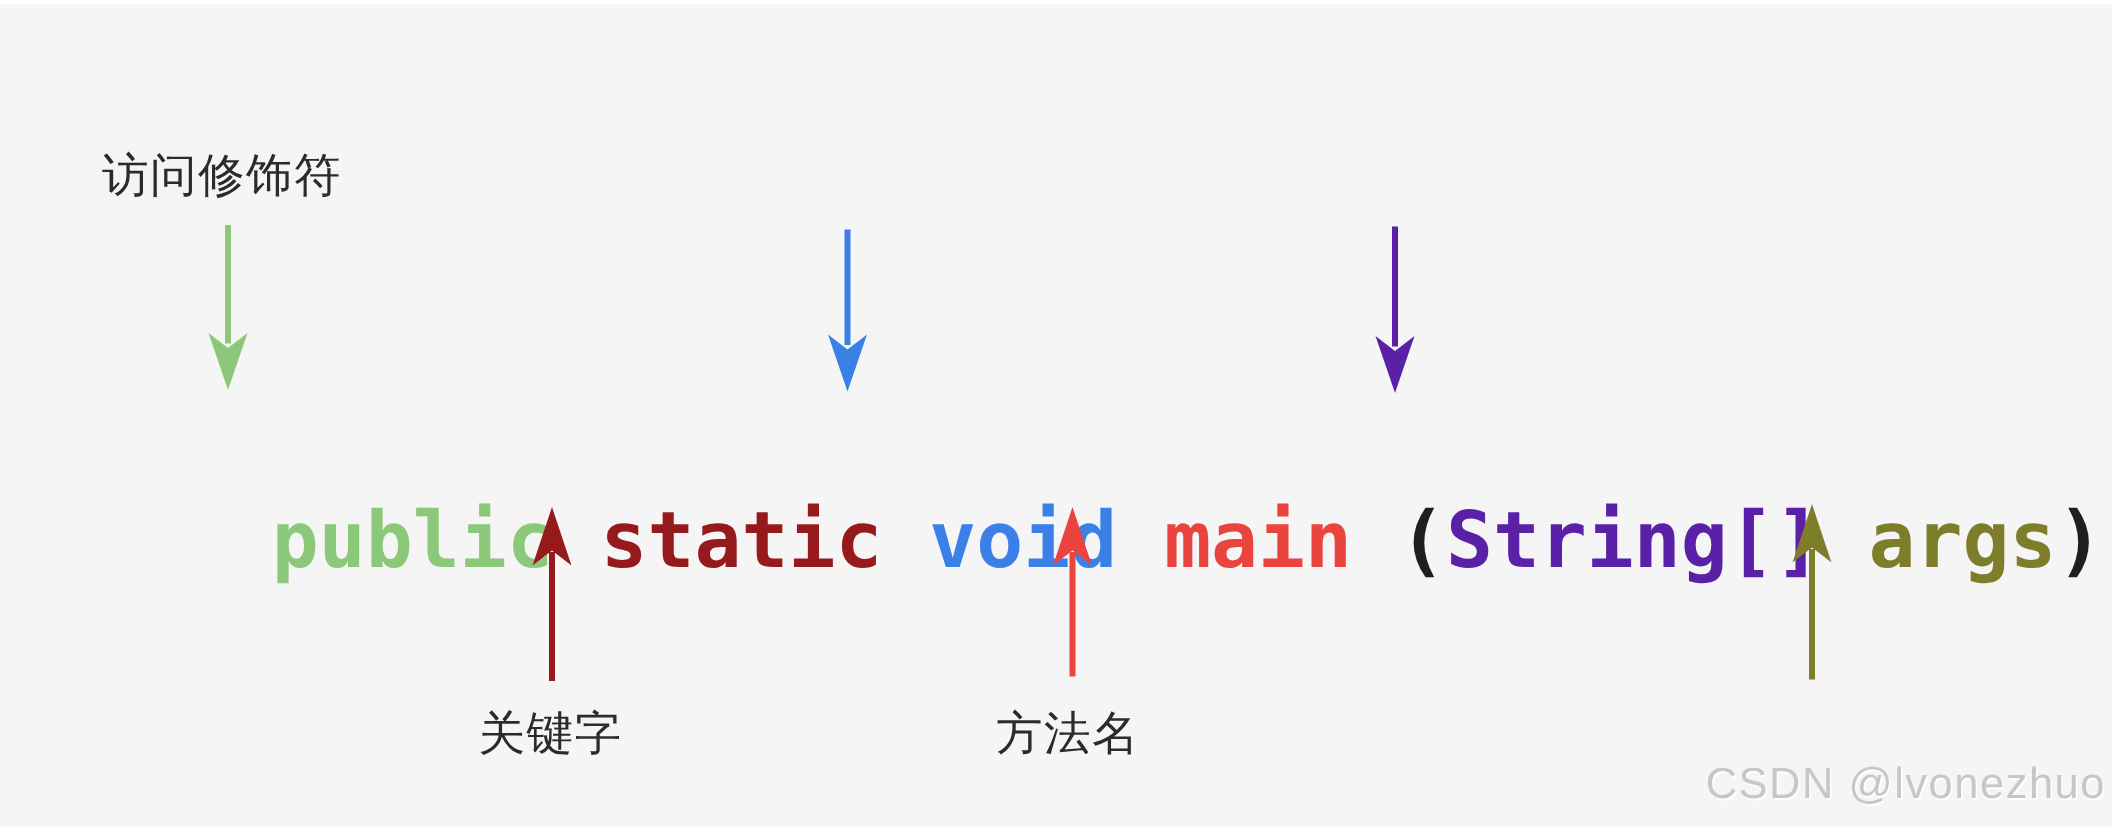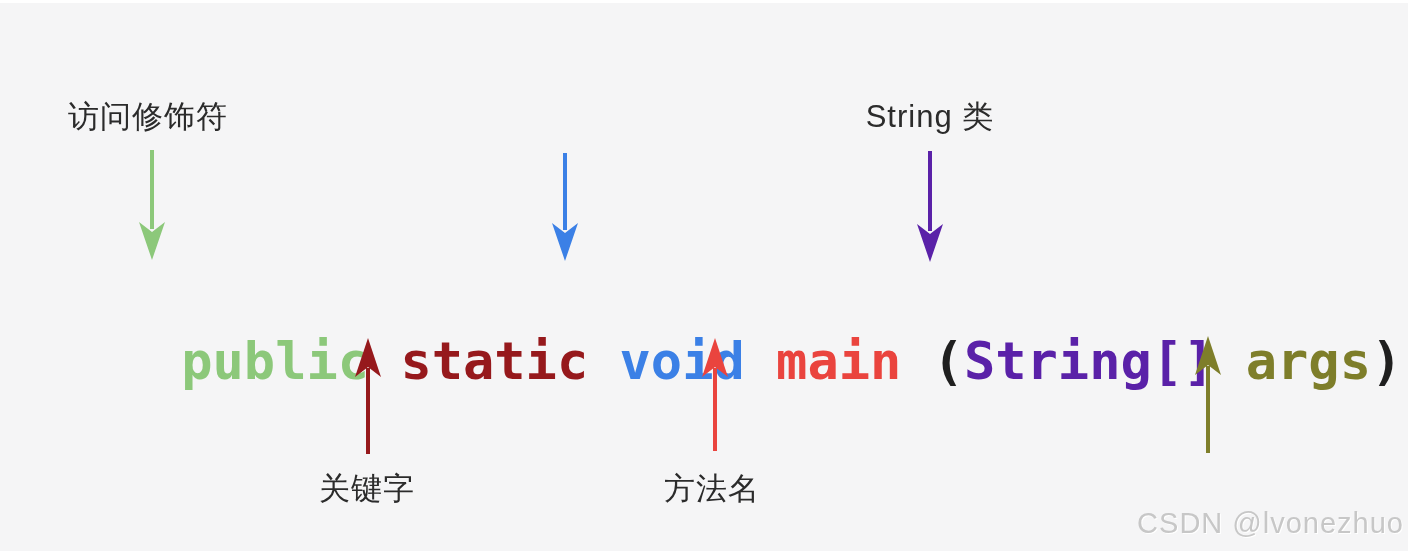--- a/index.html
+++ b/index.html
@@ -44,21 +44,20 @@
     text-shadow:1px 1px 0 #ffffff;
   }
 </style>
 </head>
 <body>
 
 <div class="canvas">
   <div class="top-strip"></div>
 
   <div class="label top" style="left:148px">访问修饰符</div>
-  <div class="label top" style="left:930px">String 类</div>
 
   <svg class="arrow" style="left:137px;top:149px" width="30" height="112" viewBox="0 0 30 112">
     <line x1="15" y1="1" x2="15" y2="80" style="stroke: rgb(140, 200, 122);"></line>
     <polygon points="15,111 2,73 15,83 28,73" style="fill: rgb(140, 200, 122);"></polygon>
   </svg>
   <svg class="arrow" style="left:550px;top:152px" width="30" height="110" viewBox="0 0 30 110">
     <line x1="15" y1="1" x2="15" y2="78" style="stroke: rgb(59, 128, 230);"></line>
     <polygon points="15,109 2,71 15,81 28,71" style="fill: rgb(59, 128, 230);"></polygon>
   </svg>
   <svg class="arrow" style="left:915px;top:150px" width="30" height="113" viewBox="0 0 30 113">

